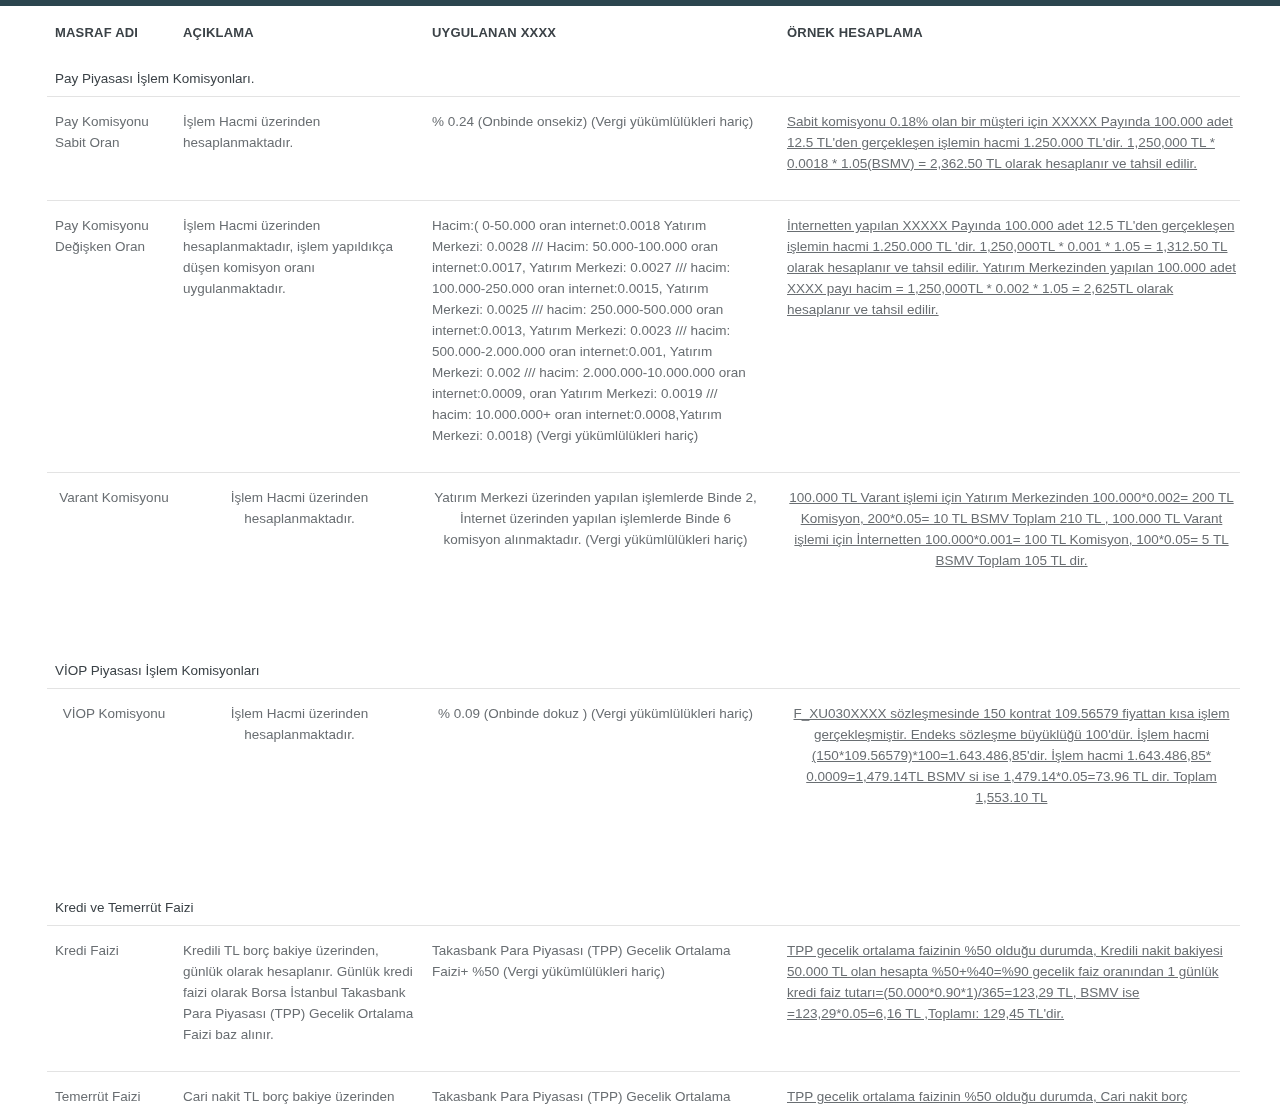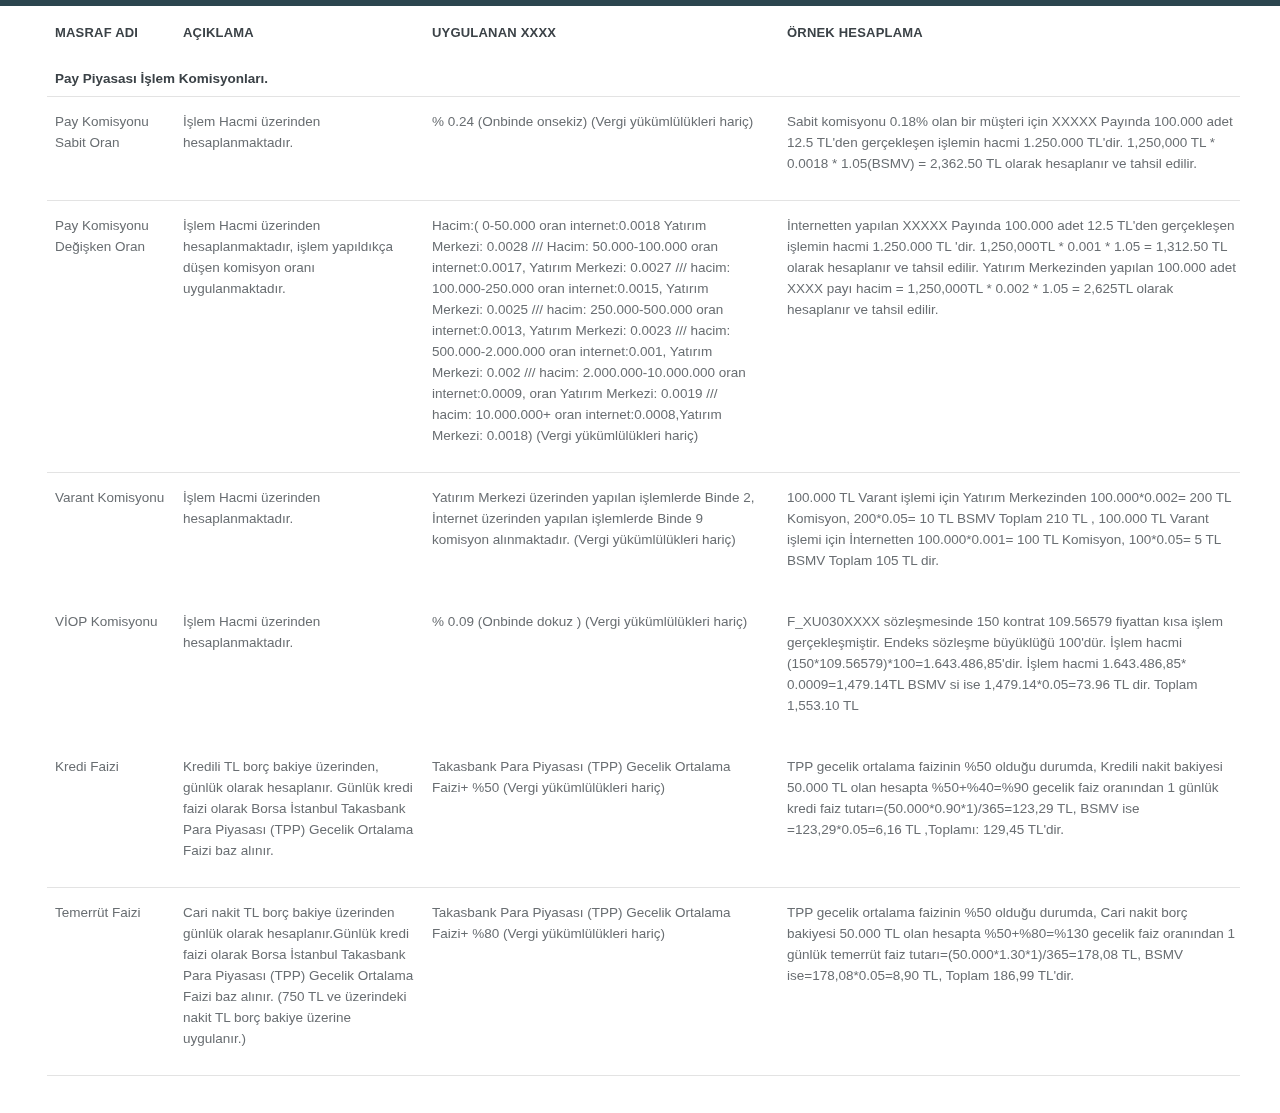--- a/index.html
+++ b/index.html
@@ -40,43 +40,43 @@
     font-weight: 700;
     color: #3b4247;
     letter-spacing: 0.2px;
     padding: 19px 15px 10px 0;
     white-space: nowrap;
   }
   th.first { padding-left: 8px; }
 
   td.section-title {
     font-size: 13.5px;
-    font-weight: 700;
+    font-weight: 400;
     color: #3b4247;
     padding: 21px 0 10px 8px;
     border-bottom: 1px solid #e3e3e3;
   }
   tr.section-gap td.section-title {
     padding-top: 66px;
   }
 
   td.cell {
     vertical-align: top;
     font-size: 13.5px;
     line-height: 21px;
     color: #696e72;
     padding: 14px 28px 26px 0;
     border-bottom: 1px solid #e3e3e3;
     word-wrap: break-word;
     margin-left: 36px;
   }
   td.cell.first { padding-left: 8px; padding-right: 10px; }
   td.cell.c2pad { padding-right: 16px; }
-  td.cell.last { padding-right: 4px; }
-  tr.no-divider td.cell { border-bottom: none; }
+  td.cell.last { padding-right: 4px; text-decoration: underline; }
+  tr.no-divider td.cell { border-bottom: none; text-align: center; }
 </style>
 </head>
 <body>
 
 <div class="page">
   <div class="top-bar"></div>
   <div class="content">
     <table class="fees">
       <colgroup>
         <col class="c1">
@@ -105,31 +105,37 @@
         </tr>
         <tr>
           <td class="cell first">Pay Komisyonu Değişken Oran</td>
           <td class="cell c2pad">İşlem Hacmi üzerinden hesaplanmaktadır, işlem yapıldıkça düşen komisyon oranı uygulanmaktadır.</td>
           <td class="cell">Hacim:( 0-50.000 oran internet:0.0018 Yatırım Merkezi: 0.0028 /// Hacim: 50.000-100.000 oran internet:0.0017, Yatırım Merkezi: 0.0027 /// hacim: 100.000-250.000 oran internet:0.0015, Yatırım Merkezi: 0.0025 /// hacim: 250.000-500.000 oran internet:0.0013, Yatırım Merkezi: 0.0023 /// hacim: 500.000-2.000.000 oran internet:0.001, Yatırım Merkezi: 0.002 /// hacim: 2.000.000-10.000.000 oran internet:0.0009, oran Yatırım Merkezi: 0.0019 /// hacim: 10.000.000+ oran internet:0.0008,Yatırım Merkezi: 0.0018) (Vergi yükümlülükleri hariç)</td>
           <td class="cell last">İnternetten yapılan XXXXX Payında 100.000 adet 12.5 TL'den gerçekleşen işlemin hacmi 1.250.000 TL 'dir. 1,250,000TL * 0.001 * 1.05 = 1,312.50 TL olarak hesaplanır ve tahsil edilir. Yatırım Merkezinden yapılan 100.000 adet XXXX payı hacim = 1,250,000TL * 0.002 * 1.05 = 2,625TL olarak hesaplanır ve tahsil edilir.</td>
         </tr>
         <tr class="no-divider">
           <td class="cell first">Varant Komisyonu</td>
           <td class="cell c2pad">İşlem Hacmi üzerinden hesaplanmaktadır.</td>
-          <td class="cell">Yatırım Merkezi üzerinden yapılan işlemlerde Binde 2, İnternet üzerinden yapılan işlemlerde Binde 9 komisyon alınmaktadır. (Vergi yükümlülükleri hariç)</td>
+          <td class="cell">Yatırım Merkezi üzerinden yapılan işlemlerde Binde 2, İnternet üzerinden yapılan işlemlerde Binde 6 komisyon alınmaktadır. (Vergi yükümlülükleri hariç)</td>
           <td class="cell last">100.000 TL Varant işlemi için Yatırım Merkezinden 100.000*0.002= 200 TL Komisyon, 200*0.05= 10 TL BSMV Toplam 210 TL , 100.000 TL Varant işlemi için İnternetten 100.000*0.001= 100 TL Komisyon, 100*0.05= 5 TL BSMV Toplam 105 TL dir.</td>
         </tr>
 
+        <tr class="section-gap">
+          <td class="section-title" colspan="4">VİOP Piyasası İşlem Komisyonları</td>
+        </tr>
         <tr class="no-divider">
           <td class="cell first">VİOP Komisyonu</td>
           <td class="cell c2pad">İşlem Hacmi üzerinden hesaplanmaktadır.</td>
           <td class="cell">% 0.09 (Onbinde dokuz ) (Vergi yükümlülükleri hariç)</td>
           <td class="cell last">F_XU030XXXX sözleşmesinde 150 kontrat 109.56579 fiyattan kısa işlem gerçekleşmiştir. Endeks sözleşme büyüklüğü 100'dür. İşlem hacmi (150*109.56579)*100=1.643.486,85'dir. İşlem hacmi 1.643.486,85* 0.0009=1,479.14TL BSMV si ise 1,479.14*0.05=73.96 TL dir. Toplam 1,553.10 TL</td>
         </tr>
 
+        <tr class="section-gap">
+          <td class="section-title" colspan="4">Kredi ve Temerrüt Faizi</td>
+        </tr>
         <tr>
           <td class="cell first">Kredi Faizi</td>
           <td class="cell c2pad">Kredili TL borç bakiye üzerinden, günlük olarak hesaplanır. Günlük kredi faizi olarak Borsa İstanbul Takasbank Para Piyasası (TPP) Gecelik Ortalama Faizi baz alınır.</td>
           <td class="cell">Takasbank Para Piyasası (TPP) Gecelik Ortalama Faizi+ %50 (Vergi yükümlülükleri hariç)</td>
           <td class="cell last">TPP gecelik ortalama faizinin %50 olduğu durumda, Kredili nakit bakiyesi 50.000 TL olan hesapta %50+%40=%90 gecelik faiz oranından 1 günlük kredi faiz tutarı=(50.000*0.90*1)/365=123,29 TL, BSMV ise =123,29*0.05=6,16 TL ,Toplamı: 129,45 TL'dir.</td>
         </tr>
         <tr>
           <td class="cell first">Temerrüt Faizi</td>
           <td class="cell c2pad">Cari nakit TL borç bakiye üzerinden günlük olarak hesaplanır.Günlük kredi faizi olarak Borsa İstanbul Takasbank Para Piyasası (TPP) Gecelik Ortalama Faizi baz alınır. (750 TL ve üzerindeki nakit TL borç bakiye üzerine uygulanır.)</td>
           <td class="cell">Takasbank Para Piyasası (TPP) Gecelik Ortalama Faizi+ %80 (Vergi yükümlülükleri hariç)</td>

